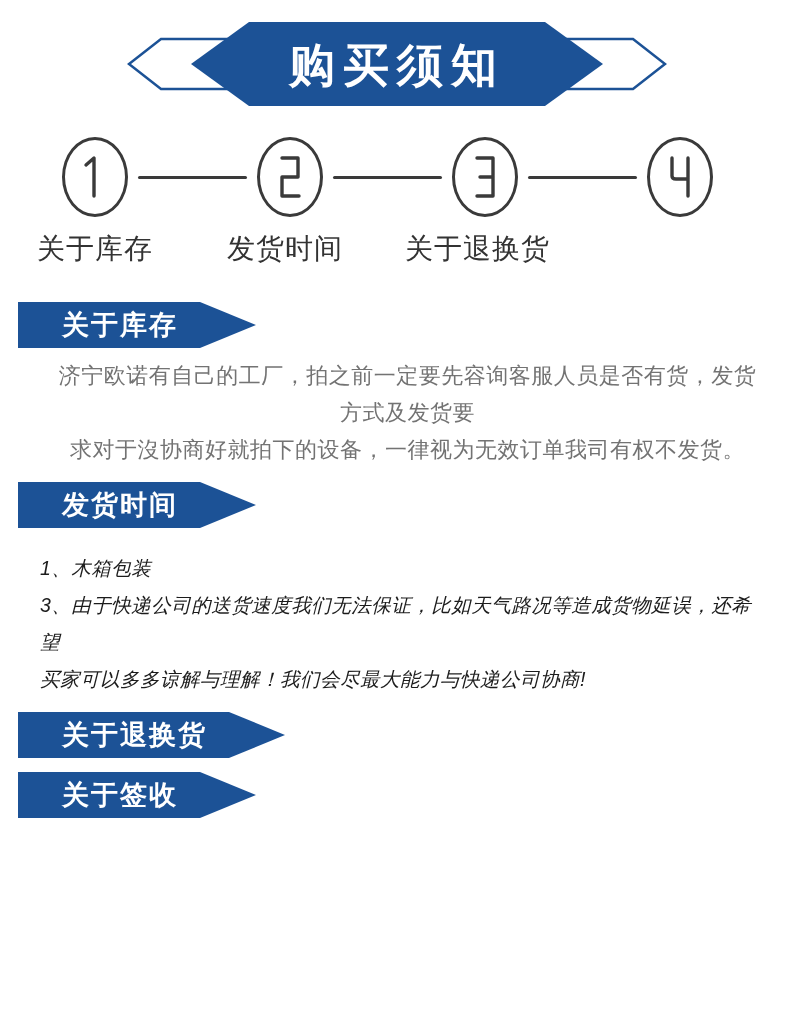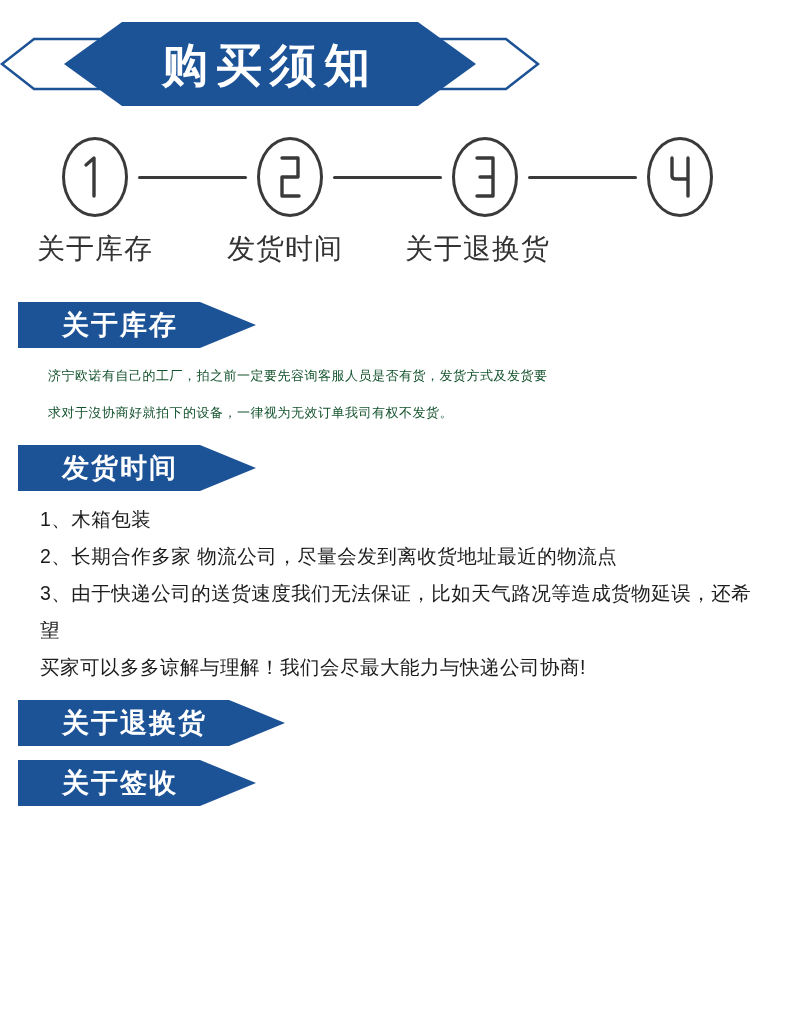--- a/index.html
+++ b/index.html
@@ -2,21 +2,21 @@
 <html><head>
 <meta charset="utf-8">
 <style>
   html,body{margin:0;padding:0;background:#ffffff;}
   body{
     width:793px;height:1024px;margin:0 auto;position:relative;overflow:hidden;
     font-family:"Liberation Sans","DejaVu Sans",sans-serif;
     color:#1f1f1f;
   }
   
-  .banner-wrap{padding-top:22px;display:flex;justify-content:flex-start;}
+  .banner-wrap{padding-top:22px;display:flex;justify-content:center;}
   .banner-svg{display:block;}
   
   .steps-circles{
     display:flex;align-items:center;
     padding:0 80px 0 62px;margin-top:30px;height:82px;
   }
   .step-circle{
     width:66px;height:80px;flex:0 0 66px;
     border:3px solid #3a3a3a;border-radius:50%;
     display:flex;align-items:center;justify-content:center;box-sizing:border-box;
@@ -35,26 +35,26 @@
   .sec-header{
     margin-left:18px;display:inline-block;
     background:#1c5296;color:#ffffff;
     font-size:27px;font-weight:bold;letter-spacing:2px;
     line-height:46px;height:46px;
     padding:0 78px 0 44px;
     clip-path:polygon(0 0,calc(100% - 56px) 0,100% 50%,calc(100% - 56px) 100%,0 100%);
   }
   .sec-body{
     margin:9px 26px 0 48px;
-    font-size:13px;line-height:37px;letter-spacing:0.5px;
-    white-space:pre-line;color:#14532d;
+    font-size:22px;line-height:37px;letter-spacing:0.5px;
+    white-space:pre-line;color:#737373;text-align:center;
   }
   .sec{margin-top:0;}
   .sec + .sec{margin-top:14px;}
-  .sec-list{margin:10px 26px 0 40px;}
+  .sec-list{margin:22px 26px 0 40px;font-style:italic;}
   .sec-list .list-item{
     font-size:19.5px;line-height:37px;letter-spacing:0.5px;
     white-space:pre-line;color:#1c1c1c;
   }
   .mt-first{margin-top:34px;}
 </style>
 </head>
 <body>
 
 <div class="banner-wrap">
@@ -100,21 +100,20 @@
 <div class="sec mt-first">
   <div class="sec-header">关于库存</div>
   <div class="sec-body">济宁欧诺有自己的工厂，拍之前一定要先容询客服人员是否有货，发货方式及发货要
 求对于沒协商好就拍下的设备，一律视为无效订单我司有权不发货。</div>
 </div>
 
 <div class="sec">
   <div class="sec-header">发货时间</div>
   <div class="sec-list">
     <div class="list-item">1、木箱包装</div>
-    <div class="list-item">2、长期合作多家 物流公司，尽量会发到离收货地址最近的物流点</div>
     <div class="list-item">3、由于快递公司的送货速度我们无法保证，比如天气路况等造成货物延误，还希望
 买家可以多多谅解与理解！我们会尽最大能力与快递公司协商!</div>
   </div>
 </div>
 
 <div class="sec">
   <div class="sec-header">关于退换货</div>
 </div>
 
 <div class="sec">

